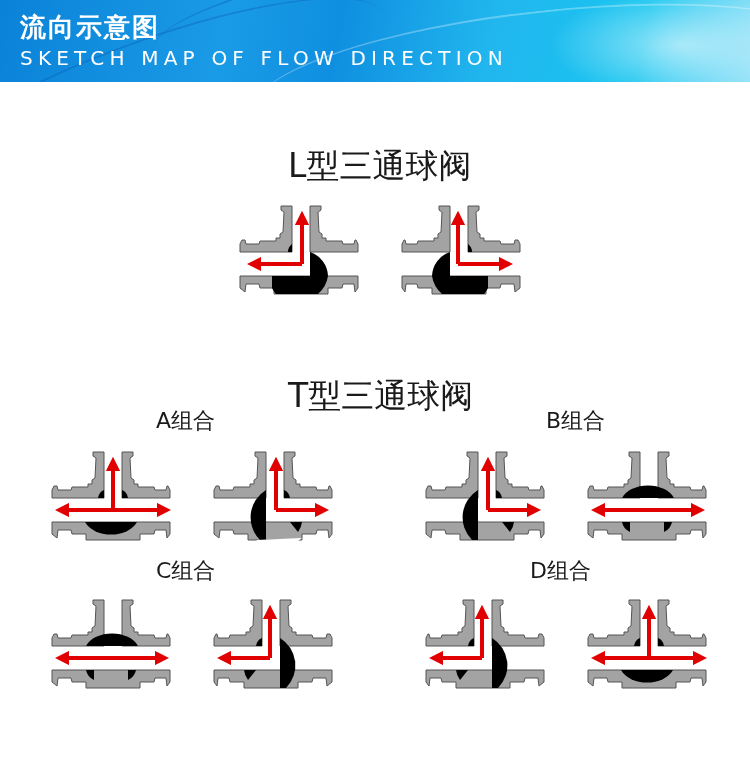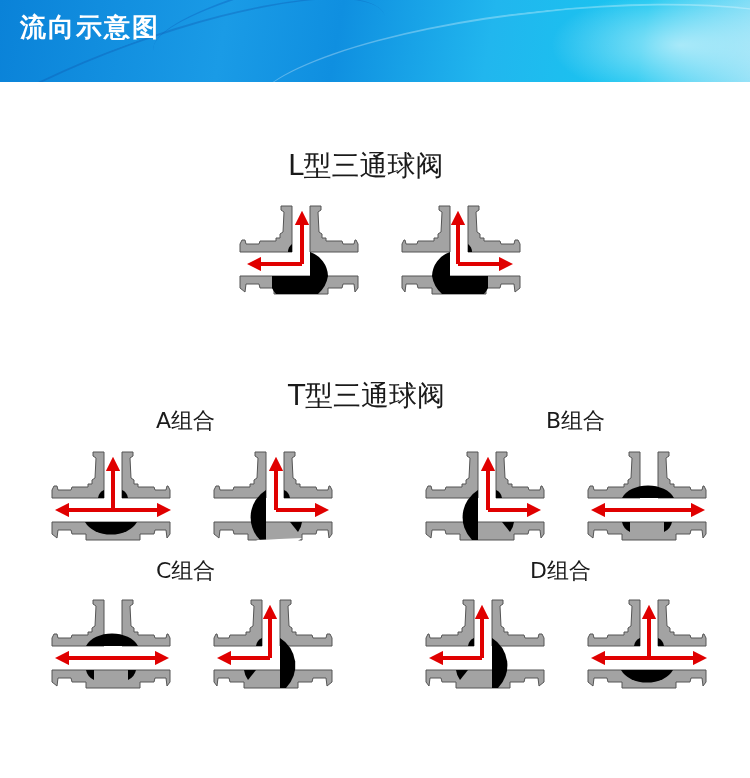--- a/index.html
+++ b/index.html
@@ -6,34 +6,35 @@
   body{width:750px;height:778px;position:relative;overflow:hidden;font-family:"DejaVu Sans","Liberation Sans",sans-serif;}
   .header{position:absolute;left:0;top:0;width:750px;height:82px;overflow:hidden;
     background:linear-gradient(100deg,#0a82d8 0%,#1a9be6 30%,#0f8fe0 45%,#21b6ee 65%,#19c6f0 85%,#8fe0f7 100%);}
   .header .streak{position:absolute;border-radius:50%;opacity:.35;}
   .header .s1{left:150px;top:-60px;width:700px;height:120px;border-top:3px solid #0a58b8;transform:rotate(-8deg);}
   .header .s2{left:250px;top:10px;width:600px;height:140px;border-top:2px solid #ffffff;transform:rotate(-6deg);opacity:.3;}
   .header .s3{left:-100px;top:40px;width:500px;height:120px;border-top:2px solid #0d4fa8;transform:rotate(-20deg);opacity:.3;}
   .header .glow{position:absolute;right:-60px;top:-10px;width:260px;height:110px;background:radial-gradient(ellipse at center,rgba(255,255,255,.55),rgba(255,255,255,0) 70%);}
   .title-cn{position:absolute;left:20px;top:10px;font-family:"DejaVu Sans",sans-serif;font-weight:bold;font-size:26px;color:#ffffff;letter-spacing:2px;line-height:34px;}
   .title-en{position:absolute;left:20px;top:46px;font-family:"DejaVu Sans",sans-serif;font-size:20px;color:#ffffff;letter-spacing:5.2px;line-height:24px;}
-  .sec-title{position:absolute;font-size:28px;color:#1a1a1a;line-height:32px;white-space:nowrap;}
+  .sec-title{position:absolute;font-size:33px;color:#1a1a1a;line-height:32px;white-space:nowrap;}
   .grp-label{position:absolute;font-size:22px;color:#1a1a1a;line-height:26px;white-space:nowrap;text-align:center;}
   .valve{position:absolute;width:126px;height:100px;}
   .valve svg{display:block;}
 </style>
 </head>
 <body>
 
 <div class="header">
   <div class="streak s1"></div>
   <div class="streak s2"></div>
   <div class="streak s3"></div>
   <div class="glow"></div>
   <div class="title-cn">流向示意图</div>
+  <div class="title-en">SKETCH MAP OF FLOW DIRECTION</div>
 </div>
 
 <svg width="0" height="0" style="position:absolute" aria-hidden="true">
   <defs>
     <marker id="ah" viewBox="0 0 10 10" refX="5" refY="5" markerWidth="3.6" markerHeight="3.6" orient="auto-start-reverse">
       <path d="M0,0 L10,5 L0,10 Z" fill="#e00000"></path>
     </marker>
 
     <g id="body">
 

